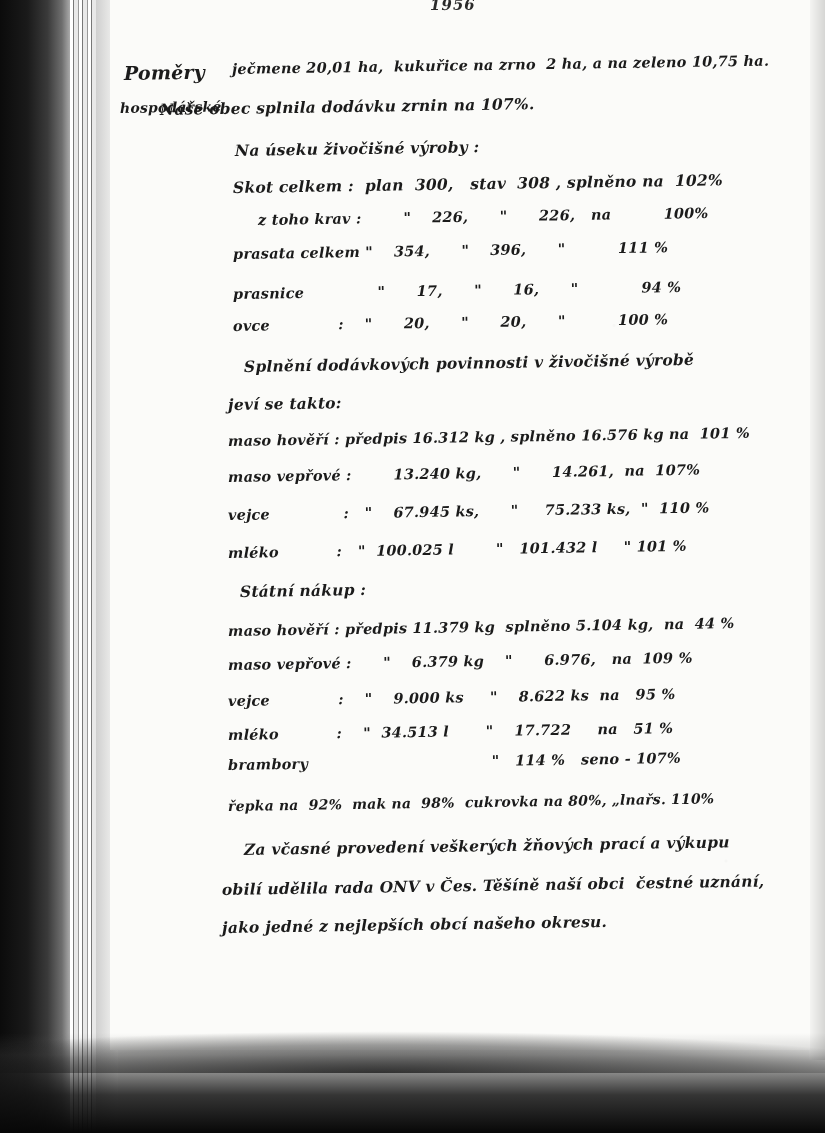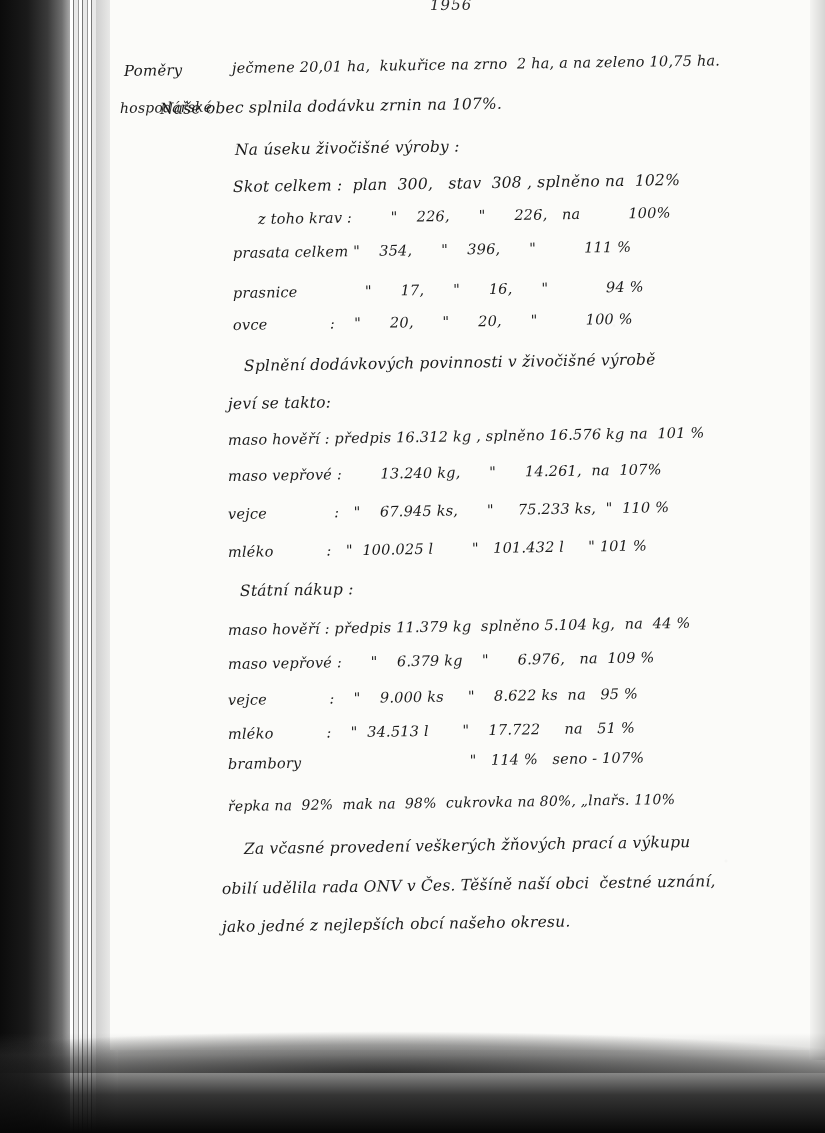--- a/index.html
+++ b/index.html
@@ -13,20 +13,21 @@
     overflow: hidden;
     font-family: "DejaVu Serif", serif;
   }
 
   
   #scan {
     position: relative;
     width: 825px;
     height: 1133px;
     background: #f2f2f0;
+    font-weight: bold;
   }
 
   
   .gutter-dark {
     position: absolute;
     left: 0;
     top: 0;
     width: 72px;
     height: 1133px;
     background: linear-gradient(to right, #0b0b0b 0%, #1a1a1a 38%, #3a3a3a 66%, #6e6e6e 86%, #b9b9b9 100%);
@@ -117,21 +118,21 @@
     color: #2a2a2a;
     transform: rotate(-0.6deg);
     letter-spacing: 1px;
   }
 
   .line {
     position: absolute;
     font-size: 15.5px;
     transform: rotate(-0.9deg);
   }
-  .lbl { font-size: 15px; }
+  .lbl { font-size: 19px; }
 
   
 </style>
 </head>
 <body>
 
 <div id="scan">
 
   <div class="gutter-dark"></div>
   <div class="gutter-lines"></div>

